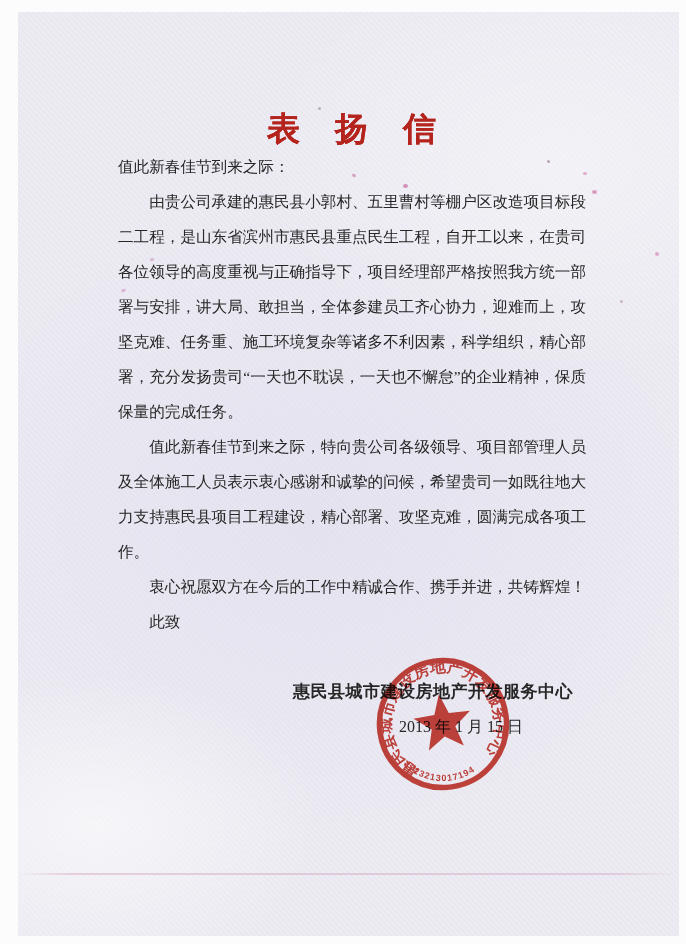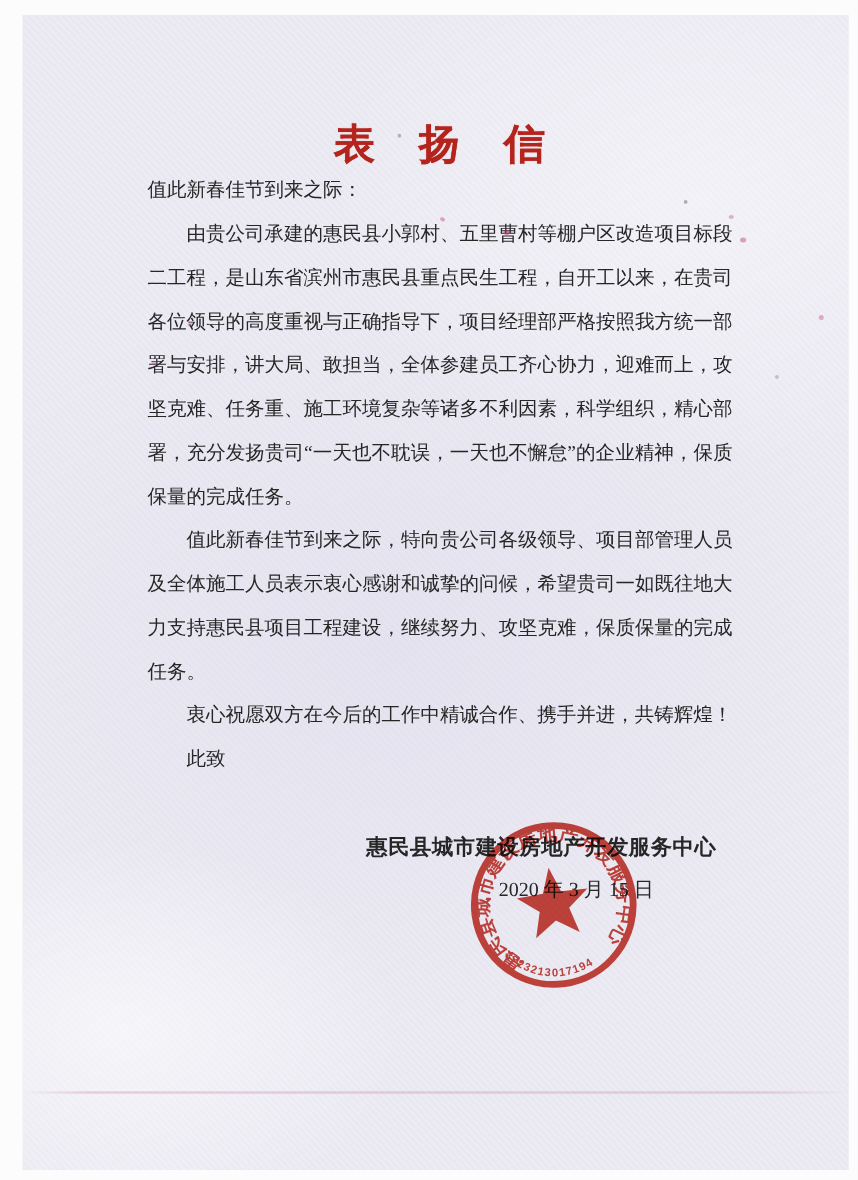--- a/index.html
+++ b/index.html
@@ -11,21 +11,21 @@
   .paper{
     position:absolute;top:12px;left:18px;right:7px;bottom:8px;
     background-color:#ecebf3;
     background-image:
       radial-gradient(ellipse 320px 220px at 12% 88%, rgba(255,255,255,.55), transparent 70%),
       radial-gradient(ellipse 420px 300px at 82% 16%, rgba(255,255,255,.38), transparent 72%),
       radial-gradient(ellipse 520px 420px at 45% 55%, rgba(219,216,234,.45), transparent 75%),
       repeating-linear-gradient(47deg, rgba(176,174,200,.05) 0 2px, rgba(255,255,255,.04) 2px 4px);
   }
   .content{
-    position:absolute;left:100px;top:4px;width:468px;
+    position:absolute;left:100px;top:18px;width:468px;
     color:#262626;font-size:15.6px;line-height:35px;
   }
   .title{
     margin:79px 0 0 0;text-align:center;
     font-family:"Liberation Sans","DejaVu Sans",sans-serif;
     font-weight:700;font-size:33px;line-height:40px;letter-spacing:1px;
     color:#b5231d;
     text-shadow:0 0 .6px #b5231d;
   }
   .salutation{margin:32px 0 0 0;}
@@ -48,25 +48,25 @@
   }
 </style>
 </head>
 <body>
 
 <div class="paper">
   <div class="content">
     <h1 class="title">表　扬　信</h1>
     <p class="para salutation">值此新春佳节到来之际：</p>
     <p class="para">由贵公司承建的惠民县小郭村、五里曹村等棚户区改造项目标段二工程，是山东省滨州市惠民县重点民生工程，自开工以来，在贵司各位领导的高度重视与正确指导下，项目经理部严格按照我方统一部署与安排，讲大局、敢担当，全体参建员工齐心协力，迎难而上，攻坚克难、任务重、施工环境复杂等诸多不利因素，科学组织，精心部署，充分发扬贵司“一天也不耽误，一天也不懈怠”的企业精神，保质保量的完成任务。</p>
-    <p class="para">值此新春佳节到来之际，特向贵公司各级领导、项目部管理人员及全体施工人员表示衷心感谢和诚挚的问候，希望贵司一如既往地大力支持惠民县项目工程建设，继续努力、攻坚克难，保质保量的完成任务。</p>
+    <p class="para">值此新春佳节到来之际，特向贵公司各级领导、项目部管理人员及全体施工人员表示衷心感谢和诚挚的问候，希望贵司一如既往地大力支持惠民县项目工程建设，精心部署、攻坚克难，圆满完成各项工作。</p>
     <p class="para">衷心祝愿双方在今后的工作中精诚合作、携手并进，共铸辉煌！</p>
     <p class="para closing">此致</p>
     <p class="signature">惠民县城市建设房地产开发服务中心</p>
-    <p class="date">2020 年 3 月 15 日</p>
+    <p class="date">2013 年 1 月 15 日</p>
   </div>
 
   <svg class="seal" viewBox="0 0 150 150" xmlns="http://www.w3.org/2000/svg">
     <defs>
       <path id="sealTextArc" d="M 44.4 117.1 A 52 52 0 1 1 105.6 117.1" fill="none"></path>
       <path id="sealNumArc" d="M 25.6 103.5 A 57 57 0 0 0 124.4 103.5" fill="none"></path>
     </defs>
     <g transform="rotate(-8 75 75)" opacity="0.86">
       <circle cx="75" cy="75" r="63.5" fill="none" stroke="#c5281e" stroke-width="5.5"></circle>
       <path fill="#c5281e" d="M 75 45 L 82.3 64.9 L 103.5 65.7 L 86.9 78.9 L 92.6 99.3 L 75 87.5 L 57.4 99.3 L 63.1 78.9 L 46.5 65.7 L 67.7 64.9 Z"></path>

